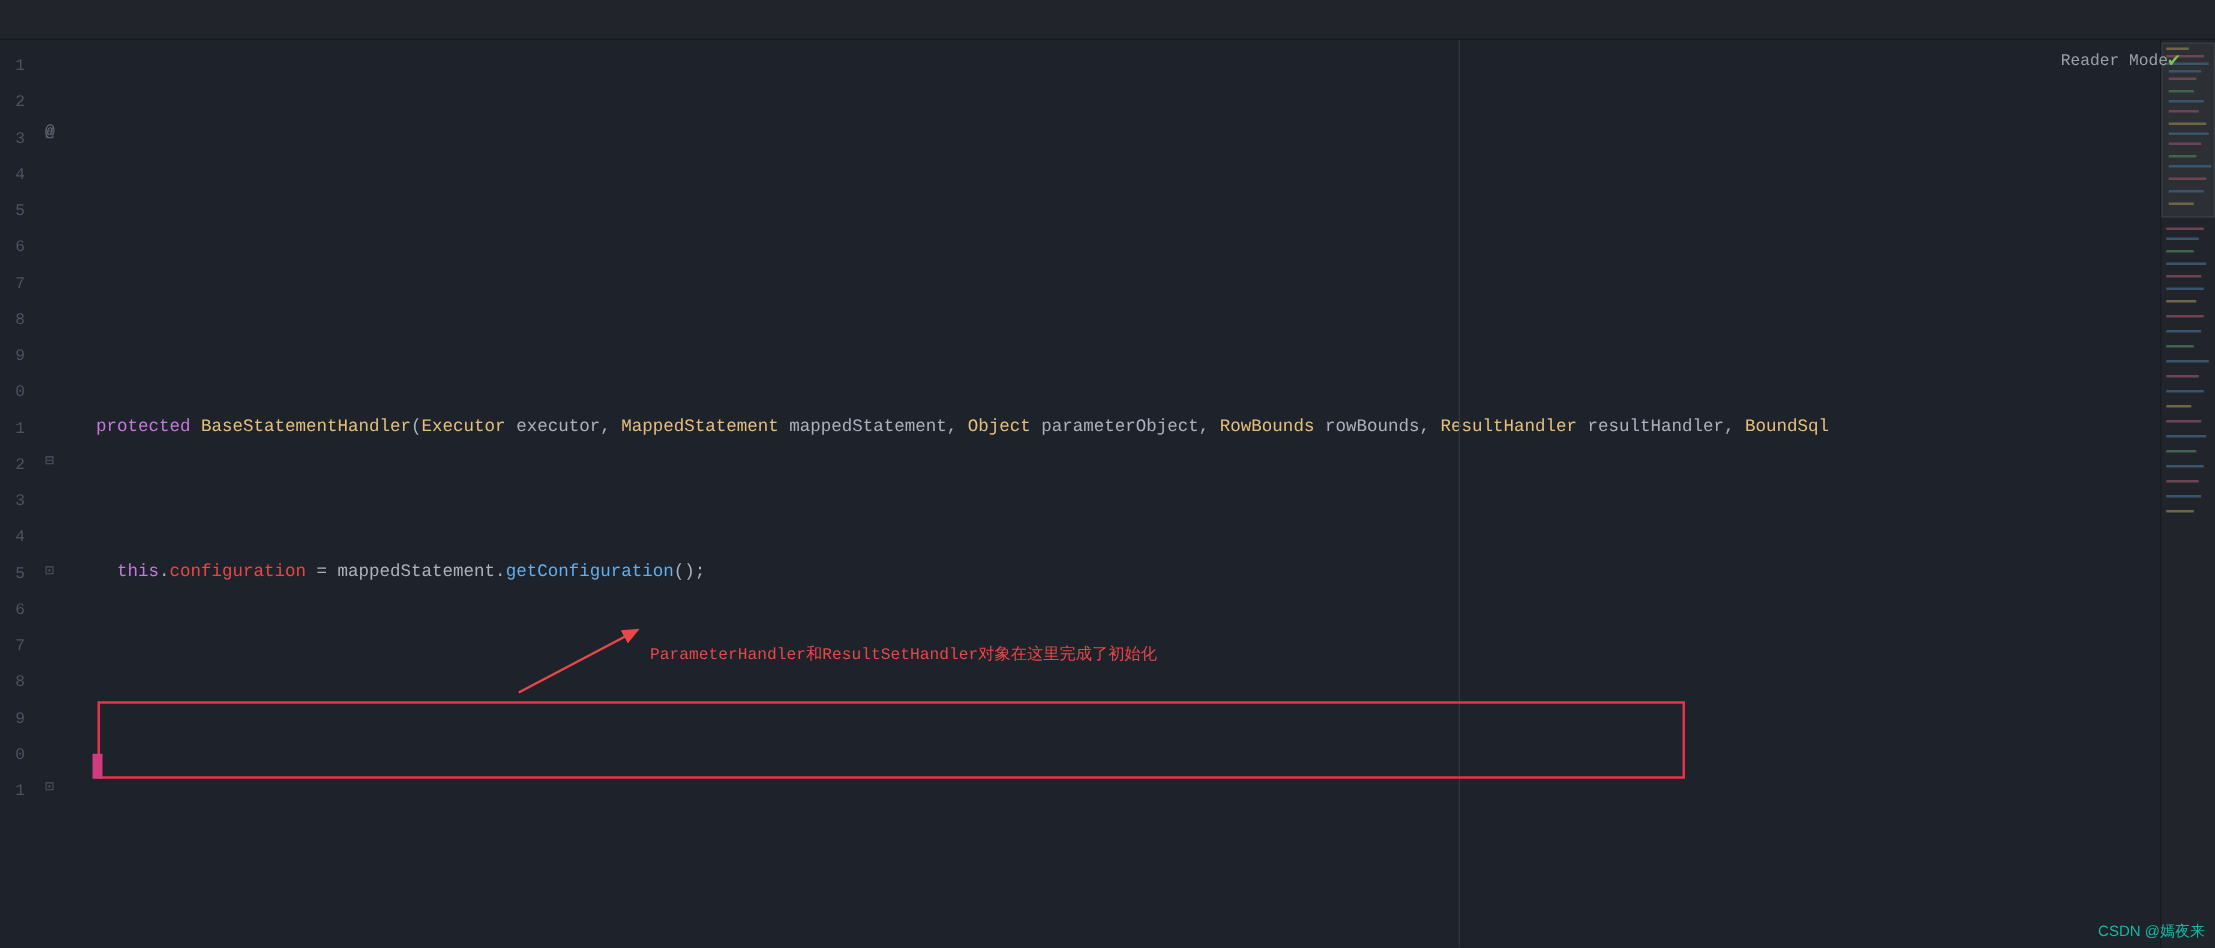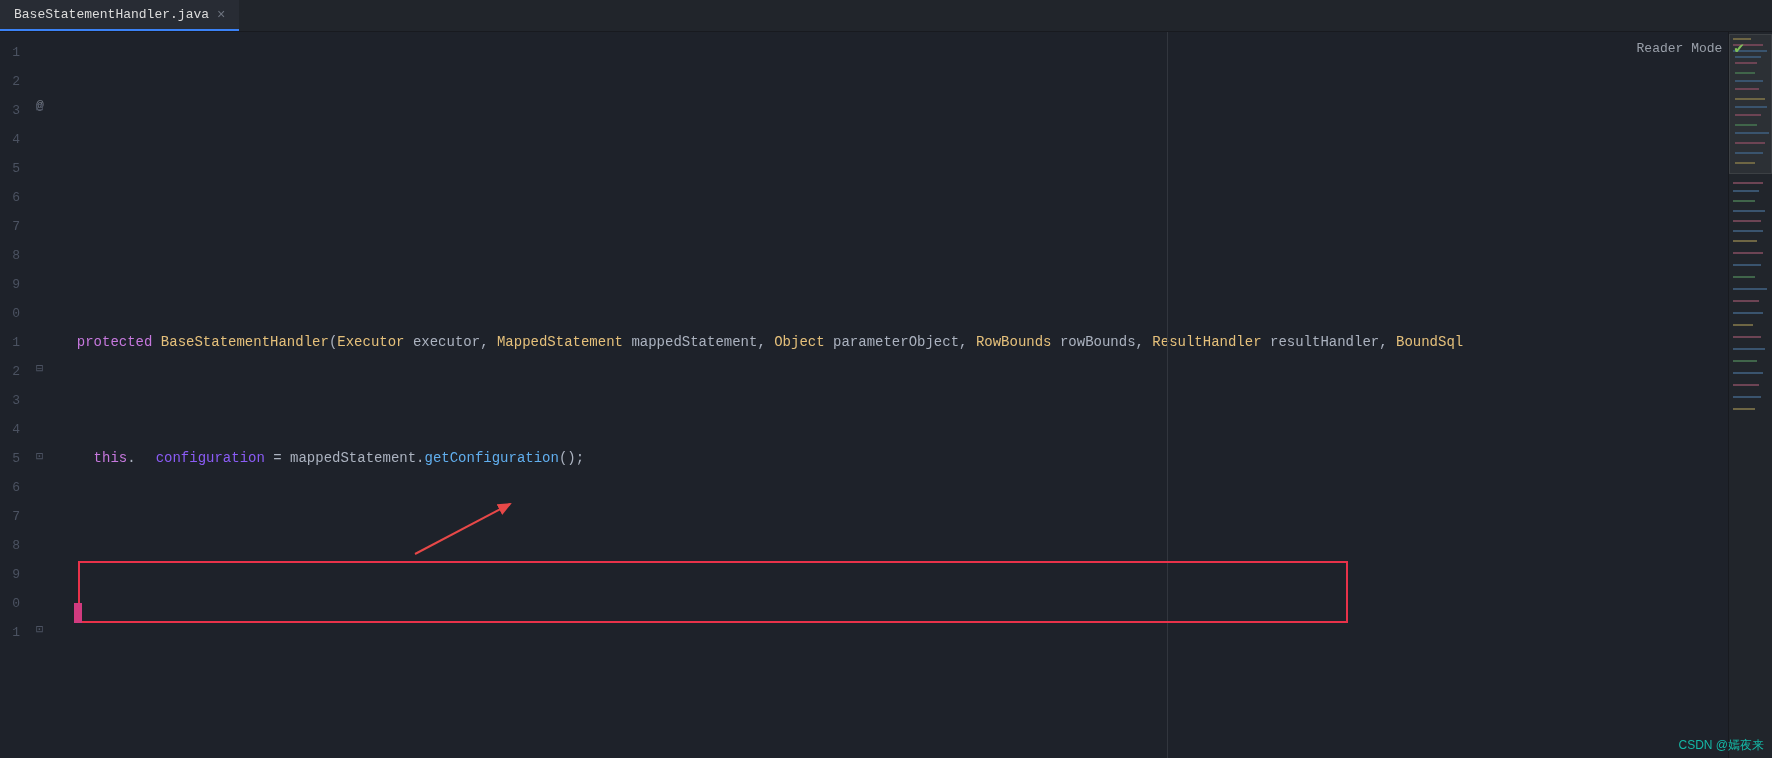--- a/index.html
+++ b/index.html
@@ -5,41 +5,41 @@
   * { margin:0; padding:0; box-sizing:border-box; }
   html,body { width:1772px; height:758px; background:#1e222a; color:#abb2bf; font-family:"Consolas","Menlo","Courier New",monospace; font-size:14px; overflow:hidden; }
 
   
   .tabbar { height:32px; background:#21252b; display:flex; align-items:stretch; border-bottom:1px solid #181a1f; }
   .tab { display:flex; align-items:center; gap:8px; padding:0 14px; background:#282c34; border-bottom:2px solid #3b82f6; color:#dcdcdc; font-size:13px; position:relative; }
   .tab .close { color:#6f7580; font-size:14px; }
   .tabbar .rest { flex:1; }
 
   
-  .statusbar { position:absolute; top:36px; right:28px; height:24px; display:flex; align-items:center; gap:12px; color:#9aa0aa; font-size:13px; z-index:5; }
+  .statusbar { position:absolute; top:36px; right:28px; height:24px; display:flex; align-items:center; gap:0; color:#9aa0aa; font-size:13px; z-index:5; }
   .statusbar .check { color:#7fbf5a; font-size:16px; }
 
   
   .editor { position:absolute; top:32px; left:0; right:0; bottom:0; display:flex; }
   .gutter { width:30px; text-align:right; padding-right:10px; color:#4b5261; user-select:none; line-height:29px; font-size:13px; padding-top:6px; }
   .gutter-icons { width:30px; position:relative; }
   .gutter-icons .at { position:absolute; left:6px; color:#6f7580; font-size:13px; }
   .gutter-icons .fold { position:absolute; left:6px; color:#4b5261; font-size:12px; }
 
   .code { flex:1; position:relative; line-height:29px; padding-top:6px; white-space:pre; overflow:hidden; }
   .line { height:29px; }
 
   
   .guide { position:absolute; top:0; bottom:0; left:1107px; width:1px; background:#32363e; pointer-events:none; }
 
   
   .kw   { color:#c678dd; }
   .type { color:#e5c07b; }
   .ident{ color:#abb2bf; }
-  .field{ color:#8b5cf6;margin-left:20px; }
+  .field{ color:#ef4444; }
   .method{ color:#61afef; }
   .punc { color:#abb2bf; }
 
   
   .annot { position:absolute; color:#e74848; font-size:13px; pointer-events:none; }
   .arrow { position:absolute; pointer-events:none; }
 
   .redbox { position:absolute; border:2px solid #e8324a; pointer-events:none; }
   .redbox .hl { position:absolute; left:-6px; bottom:-2px; width:8px; height:20px; background:#d13b7f; }
 
@@ -51,24 +51,20 @@
   .mm-c3 { background:#40654a; } 
   .mm-c4 { background:#6e6644; } 
   .mm-view { position:absolute; left:0; right:0; background:rgba(255,255,255,0.05); border:1px solid rgba(255,255,255,0.08); }
 
   .watermark { position:absolute; right:8px; bottom:4px; color:#14b8a6; font-size:12px; font-family:sans-serif; }
 </style>
 </head>
 <body>
 
 <div class="tabbar">
-  <div class="tab">
-    <span>BaseStatementHandler.java</span>
-    <span class="close">×</span>
-  </div>
   <div class="rest"></div>
 </div>
 
 <div class="statusbar">
   <span>Reader Mode</span>
   <span class="check">✔</span>
 </div>
 
 <div class="editor">
 
@@ -142,20 +138,21 @@
     
     
     
     
     
     
     
     
 
     
+    <div class="annot" style="top:477px; left:460px;">ParameterHandler和ResultSetHandler对象在这里完成了初始化</div>
     
     <svg class="arrow" style="top:462px; left:345px;" width="120" height="70">
       <defs>
           <marker id="ah" markerWidth="8" markerHeight="8" refX="6" refY="3" orient="auto">
             <path d="M0,0 L7,3 L0,6 Z" fill="#e74848"></path>
           </marker>
         </defs>
       <line x1="10" y1="60" x2="105" y2="10" stroke="#e74848" stroke-width="2" marker-end="url(#ah)"></line>
     </svg>
 

